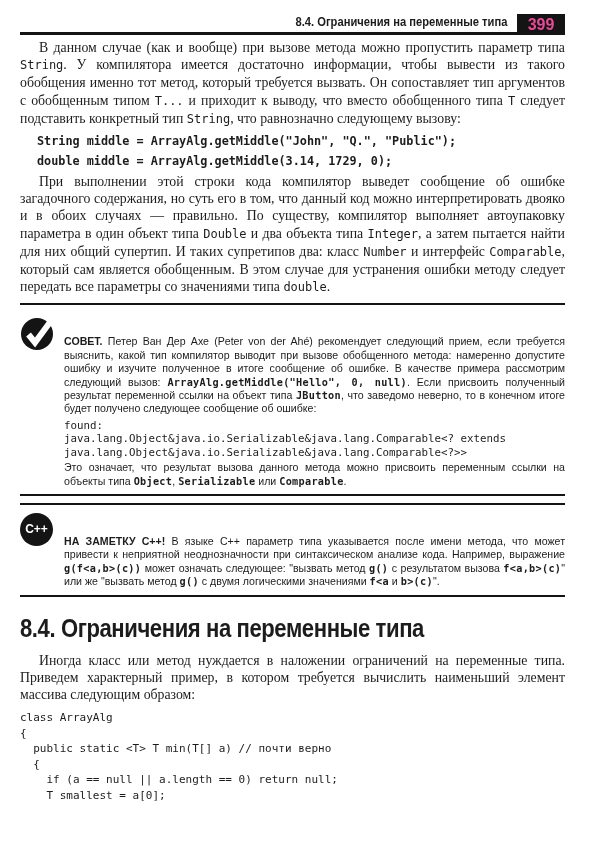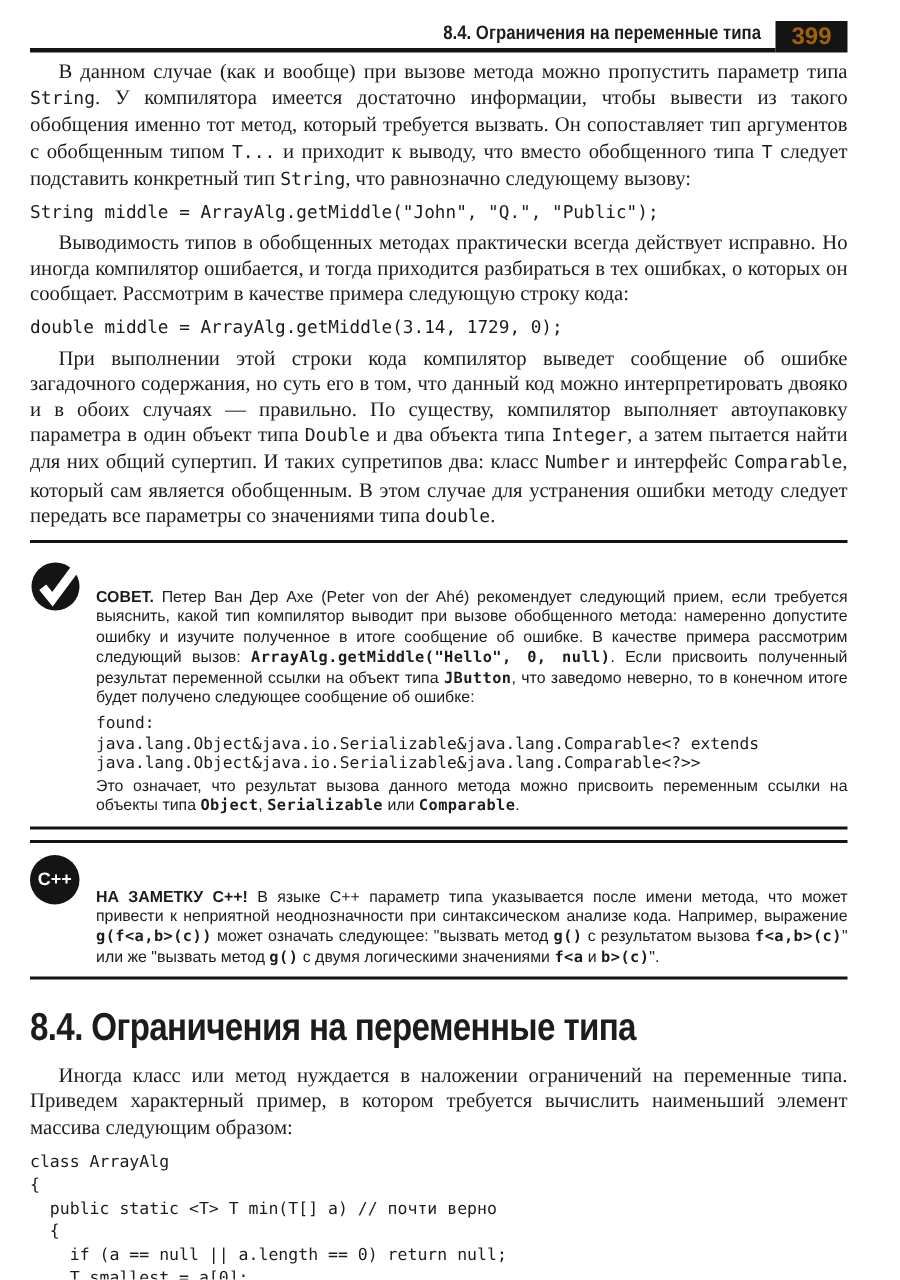--- a/index.html
+++ b/index.html
@@ -17,38 +17,39 @@
     flex:1; border-bottom:3px solid #141414;
     display:flex; justify-content:flex-end; align-items:flex-end;
     padding:0 10px 3px 0;
   }
   .running-title {
     font-family:"Liberation Sans", sans-serif; font-weight:700;
     font-size:13px; white-space:nowrap;
     transform:scaleX(0.86); transform-origin:right bottom;
   }
   .page-badge {
-    background:#141414; color:#a16207;
+    background:#141414; color:#ec4899;
     font-family:"Liberation Sans", sans-serif; font-weight:700;
     font-size:16px; width:48px;
     display:flex; align-items:center; justify-content:center;
   }
 
   
   p.body {
     font-size:13.8px; line-height:17.2px;
     text-align:justify; text-indent:19px;
     margin:4px 0 2px;
   }
   .inline-code { font-family:"DejaVu Sans Mono", monospace; font-size:12px; }
   .bold { font-weight:700; }
   pre.codeline {
     font-family:"DejaVu Sans Mono", monospace;
-    font-size:11.8px; line-height:14px; margin:6px 0 5px;
+    font-size:11.8px; line-height:14px; margin:6px 17px 5px;
     white-space:pre;
+    font-weight:bold;
   }
   pre.codeblock {
     font-family:"DejaVu Sans Mono", monospace;
     font-size:11px; line-height:15.5px; margin:7px 0 0;
     white-space:pre;
   }
 
   
   .note {
     display:flex;
@@ -91,21 +92,20 @@
     <div class="header-left">
       <span class="running-title">8.4. Ограничения на переменные типа</span>
     </div>
     <div class="page-badge">
       <span>399</span>
     </div>
   </header>
 
   <p class="body"><span>В данном случае (как и вообще) при вызове метода можно пропустить параметр типа </span><span class="inline-code">String</span><span>. У компилятора имеется достаточно информации, чтобы вывести из такого обобщения именно тот метод, который требуется вызвать. Он сопоставляет тип аргументов с обобщенным типом </span><span class="inline-code">T...</span><span> и приходит к выводу, что вместо обобщенного типа </span><span class="inline-code">T</span><span> следует подставить конкретный тип </span><span class="inline-code">String</span><span>, что равнозначно следующему вызову:</span></p>
   <pre class="codeline">String middle = ArrayAlg.getMiddle("John", "Q.", "Public");</pre>
-  <p class="body"><span>Выводимость типов в обобщенных методах практически всегда действует исправно. Но иногда компилятор ошибается, и тогда приходится разбираться в тех ошибках, о которых он сообщает. Рассмотрим в качестве примера следующую строку кода:</span></p>
   <pre class="codeline">double middle = ArrayAlg.getMiddle(3.14, 1729, 0);</pre>
   <p class="body"><span>При выполнении этой строки кода компилятор выведет сообщение об ошибке загадочного содержания, но суть его в том, что данный код можно интерпретировать двояко и в обоих случаях — правильно. По существу, компилятор выполняет автоупаковку параметра в один объект типа </span><span class="inline-code">Double</span><span> и два объекта типа </span><span class="inline-code">Integer</span><span>, а затем пытается найти для них общий супертип. И таких супретипов два: класс </span><span class="inline-code">Number</span><span> и интерфейс </span><span class="inline-code">Comparable</span><span>, который сам является обобщенным. В этом случае для устранения ошибки методу следует передать все параметры со значениями типа </span><span class="inline-code">double</span><span>.</span></p>
 
   <section class="note">
     <div class="note-icon">
       <svg width="40" height="40" viewBox="0 0 40 40" style="overflow:visible">
         <circle cx="17" cy="21" r="16" fill="#141414"></circle>
         <path d="M8.5 21.5 L15 29.5 L32 6.5" stroke="#ffffff" stroke-width="6" fill="none"></path>
       </svg>
     </div>

